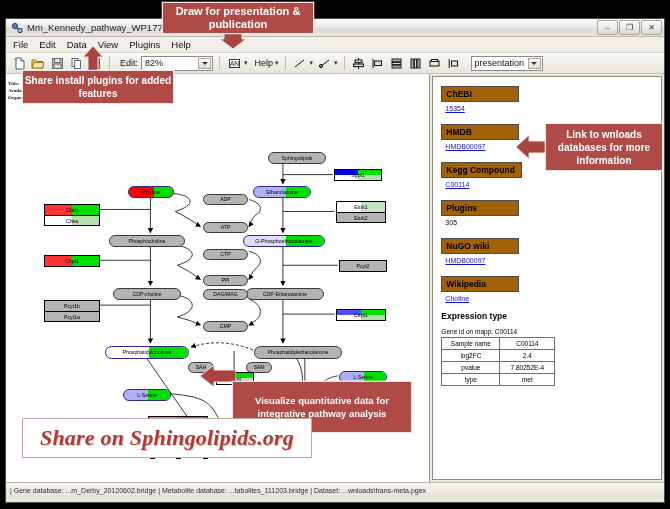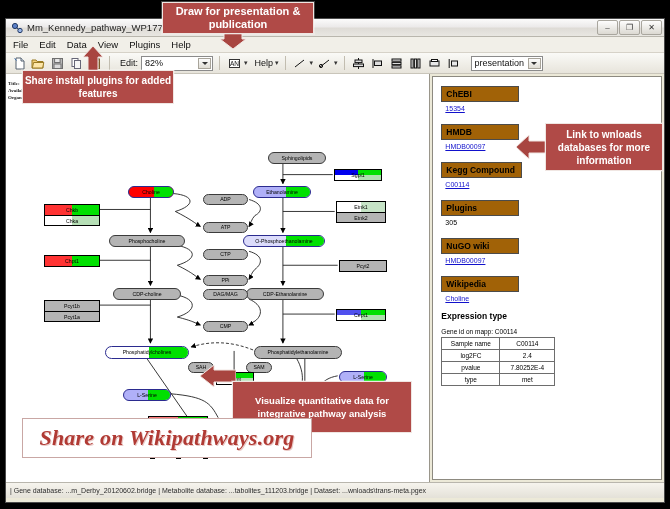--- a/index.html
+++ b/index.html
@@ -715,14 +715,14 @@
 <svg class="arrow-shape" style="left:516px; top:134px;" width="32" height="26" viewBox="0 0 32 26">
   <path d="M0,13 L13,1 V7 H32 V19 H13 V25 Z" fill="#a84540" stroke="#f0e6e2" stroke-width="1"></path>
 </svg>
 
 <div class="callout" id="callout-viz">Visualize quantitative data  for integrative pathway analysis</div>
 <svg class="arrow-shape" style="left:200px; top:364px;" width="36" height="24" viewBox="0 0 36 24">
   <path d="M0,12 L14,1 V6 H36 V18 H14 V23 Z" fill="#a84540" stroke="#f0e6e2" stroke-width="1"></path>
 </svg>
 
 <div id="callout-share">
-  <span id="share-text">Share on Wikipathways.org</span>
+  <span id="share-text">Share on Sphingolipids.org</span>
 </div>
 
 </body></html>

